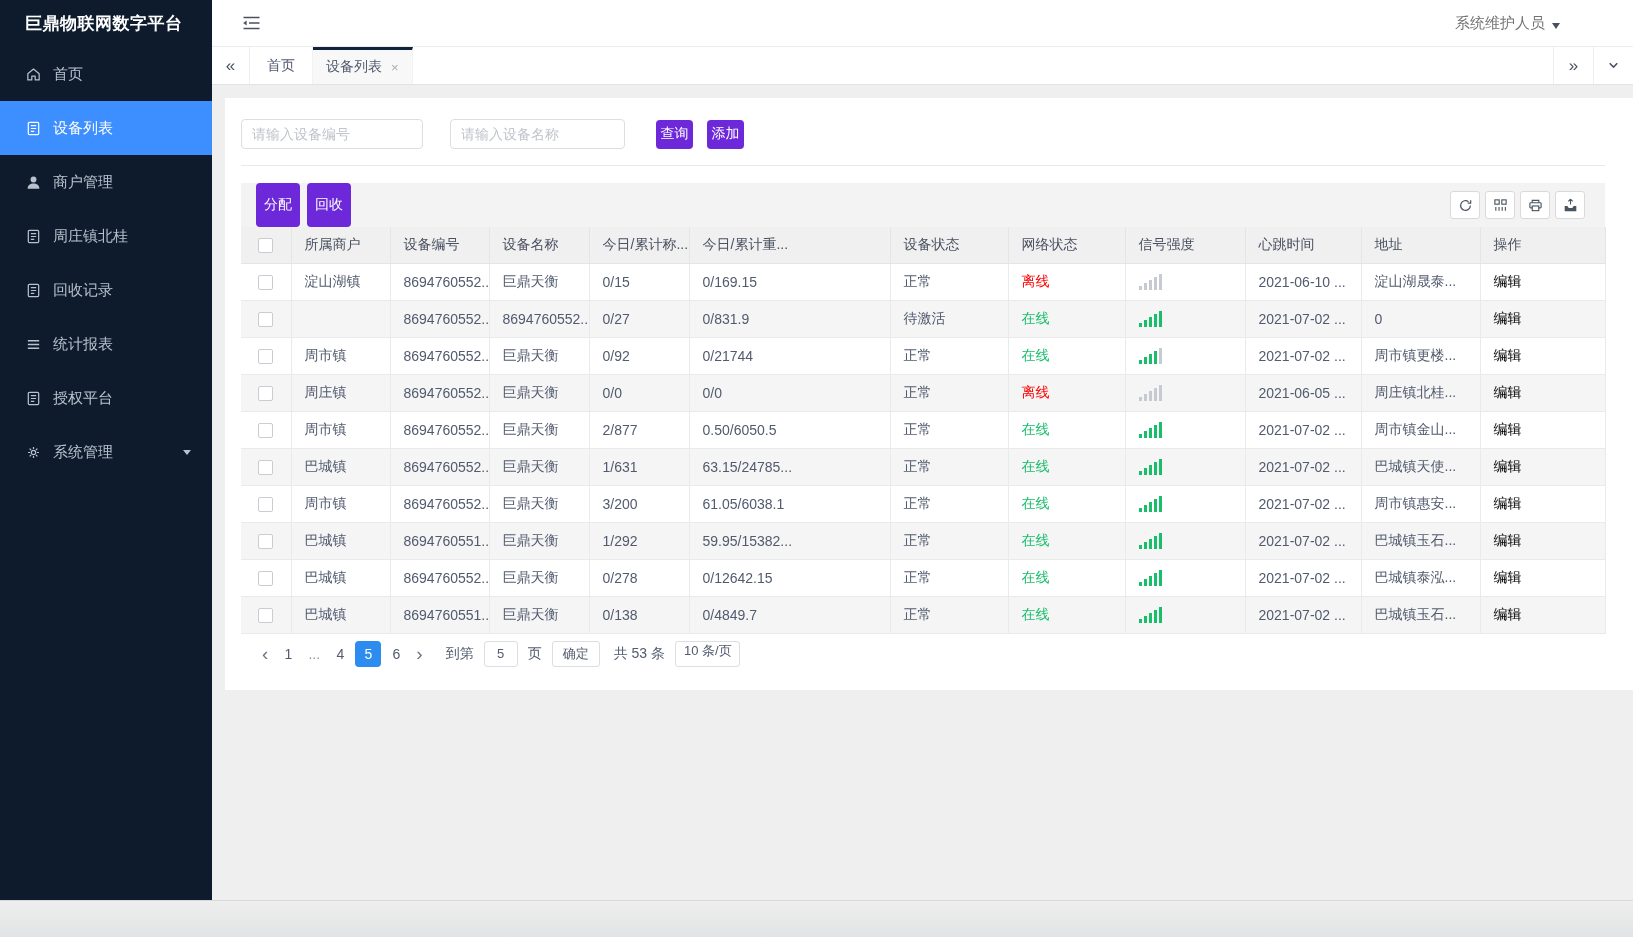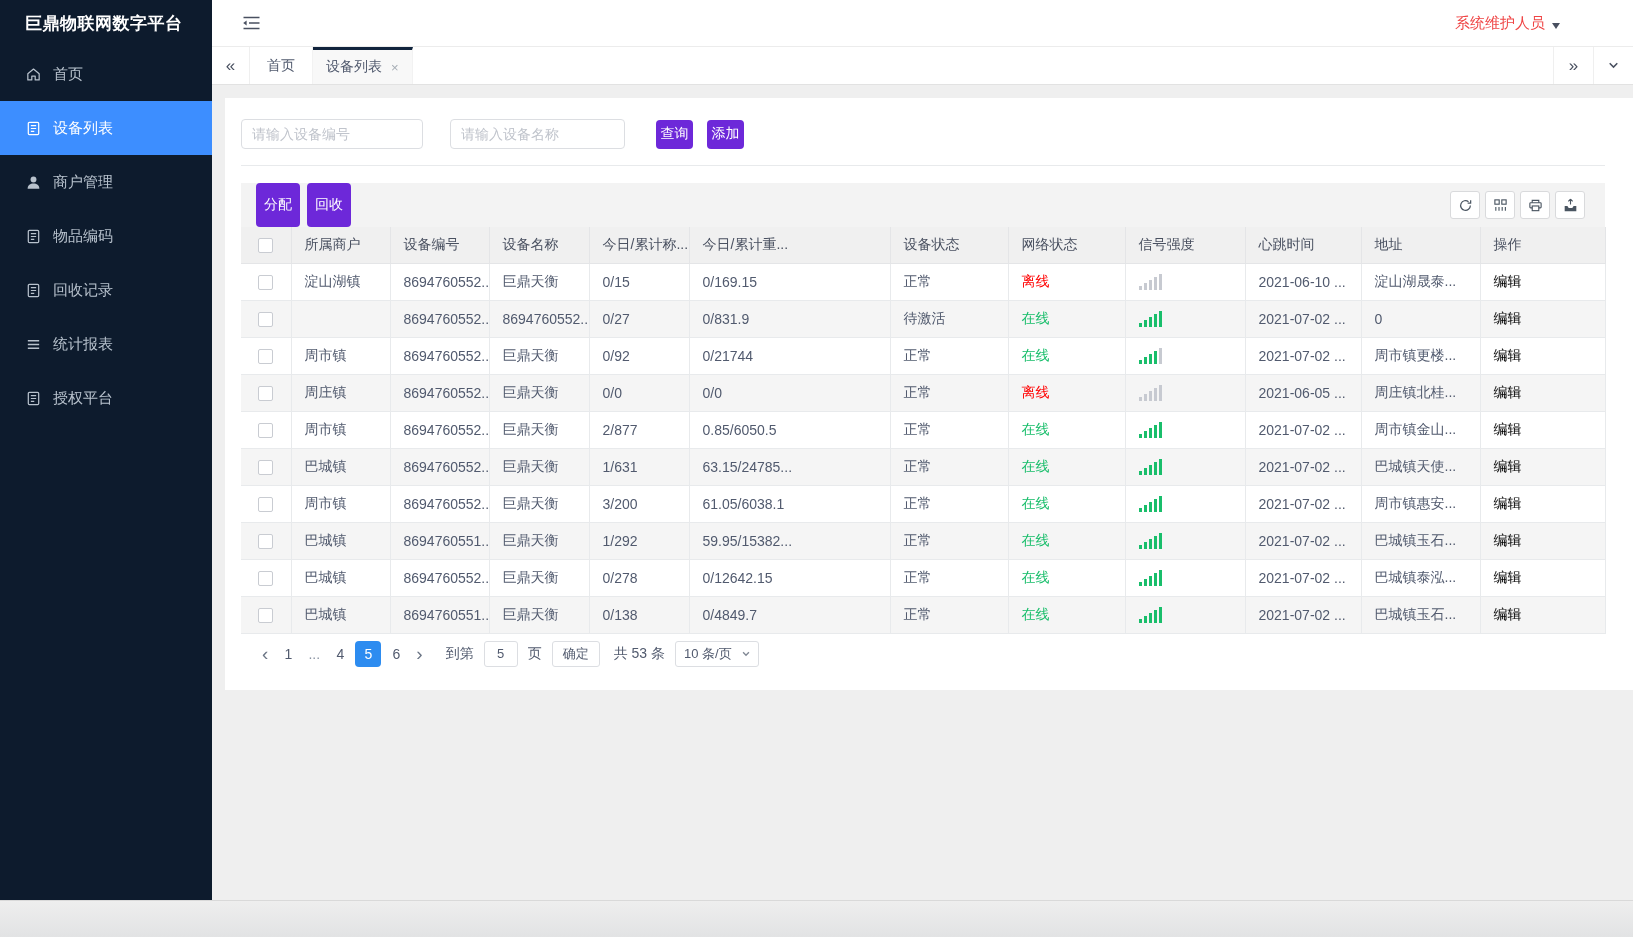--- a/index.html
+++ b/index.html
@@ -19,21 +19,21 @@
   .nav-caret { margin-left:auto; width:10px; height:10px; display:inline-flex; }
   .nav-caret svg { width:10px; height:10px; }
 
   
   .main { flex:1; display:flex; flex-direction:column; min-width:0; }
   .topbar { height:47px; background:#fff; display:flex; align-items:center;
     justify-content:space-between; padding:0 73px 0 30px; flex-shrink:0;
     border-bottom:1px solid #ececec; }
   .collapse-btn { width:19px; height:16px; color:#495060; cursor:pointer; }
   .collapse-btn svg { width:19px; height:16px; }
-  .user { display:flex; align-items:flex-end; gap:7px; font-size:15px; color:#ef4444; cursor:pointer; }
+  .user { display:flex; align-items:flex-end; gap:7px; font-size:15px; color:#737373; cursor:pointer; }
   .user-caret { width:0; height:0; border:4.5px solid transparent; border-top:6px solid #495060; margin-top:5px; }
 
   .tabbar { height:38px; background:#fff; display:flex; align-items:stretch;
     border-bottom:1px solid #e2e2e2; flex-shrink:0; }
   .tab-scroll { width:38px; display:flex; align-items:center; justify-content:center;
     font-size:17px; color:#495060; cursor:pointer; border-right:1px solid #efefef; }
   #tabs { display:flex; }
   .tab { display:flex; align-items:center; padding:0 17px; font-size:14px;
     color:#515a6e; cursor:pointer; border-right:1px solid #f2f2f2; }
   .tab.active { background:#f8f8f8; border-top:3px solid #11243d; padding:0 13px; }
@@ -96,21 +96,21 @@
   .pg-text { margin:0 4px; }
   .pg-text.jump { margin-left:16px; }
   .pg-input { width:34px; height:26px; border:1px solid #dcdee2; border-radius:3px;
     text-align:center; font-size:13px; color:#515a6e; margin:0 6px; font-family:inherit; outline:none; }
   .pg-confirm { height:26px; padding:0 10px; background:#fff; border:1px solid #dcdee2;
     border-radius:3px; font-size:13px; color:#515a6e; margin-left:6px;
     font-family:inherit; cursor:pointer; }
   .pg-total { margin:0 10px 0 14px; }
   .pg-size { height:26px; border:1px solid #dcdee2; border-radius:3px; background:#fff;
     display:flex; align-items:center; gap:9px; padding:0 7px 0 8px;
-    font-size:13px; cursor:pointer; }
+    font-size:13px; cursor:pointer;flex-direction:column; }
   .pg-size svg { width:10px; height:10px; color:#808894; }
 
   .bottom-strip { height:37px; background:linear-gradient(#eeeeee,#e2e3e4);
     border-top:1px solid #d9d9d9; }
 </style>
 </head>
 <body>
 
 <div class="app">
   <aside class="sidebar">
@@ -142,21 +142,21 @@
           </span>
           <span class="nav-label">商户管理</span>
         </div>
         <div class="nav-item">
           <span class="nav-icon">
             <svg viewBox="0 0 18 18" fill="none" stroke="currentColor" stroke-width="1.3">
               <rect x="3.5" y="2.5" width="11" height="13" rx="1.2"></rect>
               <path d="M6.2 6h5.6M6.2 9h5.6M6.2 12h3.6"></path>
             </svg>
           </span>
-          <span class="nav-label">物品编码</span>
+          <span class="nav-label">周庄镇北桂</span>
         </div>
         <div class="nav-item">
           <span class="nav-icon">
             <svg viewBox="0 0 18 18" fill="none" stroke="currentColor" stroke-width="1.3">
               <rect x="3.5" y="2.5" width="11" height="13" rx="1.2"></rect>
               <path d="M6.2 6h5.6M6.2 9h5.6M6.2 12h3.6"></path>
             </svg>
           </span>
           <span class="nav-label">回收记录</span>
         </div>
@@ -169,20 +169,34 @@
           <span class="nav-label">统计报表</span>
         </div>
         <div class="nav-item">
           <span class="nav-icon">
             <svg viewBox="0 0 18 18" fill="none" stroke="currentColor" stroke-width="1.3">
               <rect x="3.5" y="2.5" width="11" height="13" rx="1.2"></rect>
               <path d="M6.2 6h5.6M6.2 9h5.6M6.2 12h3.6"></path>
             </svg>
           </span>
           <span class="nav-label">授权平台</span>
+        </div>
+        <div class="nav-item">
+          <span class="nav-icon">
+            <svg viewBox="0 0 18 18" fill="none" stroke="currentColor" stroke-width="1.3">
+              <circle cx="9" cy="9" r="2.3"></circle>
+              <path d="M9 3.2v2.1M9 12.7v2.1M3.2 9h2.1M12.7 9h2.1M4.9 4.9l1.5 1.5M11.6 11.6l1.5 1.5M13.1 4.9l-1.5 1.5M6.4 11.6l-1.5 1.5"></path>
+            </svg>
+          </span>
+          <span class="nav-label">系统管理</span>
+          <span class="nav-caret">
+            <svg viewBox="0 0 10 10" fill="currentColor">
+              <path d="M1 3h8L5 8z"></path>
+            </svg>
+          </span>
         </div>
       </nav>
   </aside>
 
   <div class="main">
     <header class="topbar">
       <span class="collapse-btn">
         <svg viewBox="0 0 19 16" fill="none" stroke="currentColor" stroke-width="1.5">
           <path d="M1.5 2.5h16M7 8h10.5M1.5 13.5h16"></path>
           <path d="M1.2 8l3.4-2.4v4.8z" fill="currentColor" stroke="none"></path>
@@ -371,21 +385,21 @@
                   <td>2021-06-05 ...</td>
                   <td>周庄镇北桂...</td>
                   <td><a class="edit-link">编辑</a></td>
                 </tr>
                 <tr>
                   <td><span class="checkbox"></span></td>
                   <td>周市镇</td>
                   <td>8694760552...</td>
                   <td>巨鼎天衡</td>
                   <td>2/877</td>
-                  <td>0.85/6050.5</td>
+                  <td>0.50/6050.5</td>
                   <td>正常</td>
                   <td><span class="net-online">在线</span></td>
                   <td><span class="signal"><svg width="23" height="16" viewBox="0 0 23 16">
                         <rect x="0" y="12" width="3" height="4" fill="#19be6b"></rect>
                         <rect x="5" y="9" width="3" height="7" fill="#19be6b"></rect>
                         <rect x="10" y="6" width="3" height="10" fill="#19be6b"></rect>
                         <rect x="15" y="3" width="3" height="13" fill="#19be6b"></rect>
                         <rect x="20" y="0" width="3" height="16" fill="#19be6b"></rect>
                       </svg></span></td>
                   <td>2021-07-02 ...</td>

